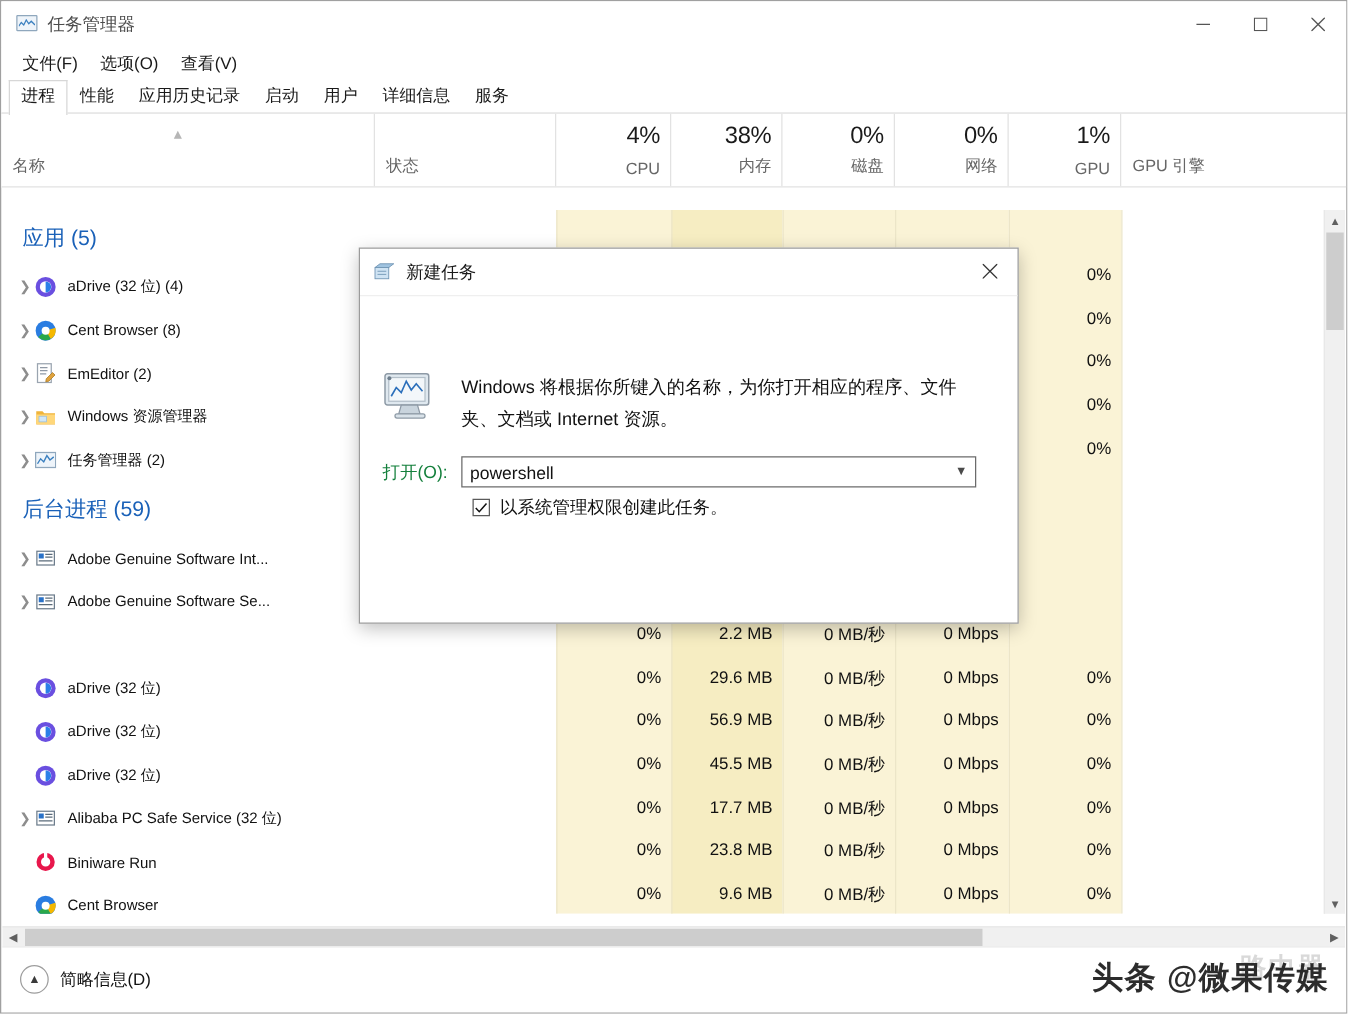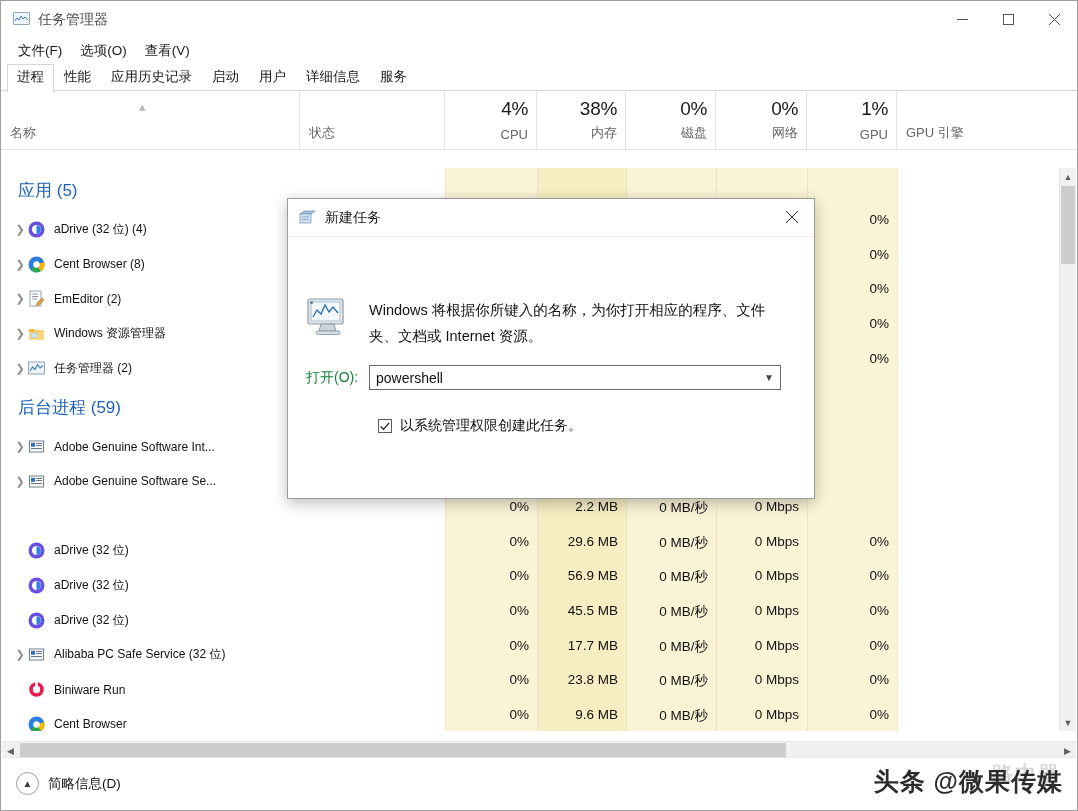--- a/index.html
+++ b/index.html
@@ -87,21 +87,21 @@
   .dlg-tb .di{width:17px;height:15px;margin-left:11px;margin-right:9px;position:relative;flex:none;}
   .dlg-tb .dt{font-size:14px;color:#1a1a1a;}
   .dlg-close{position:absolute;right:0;top:0;width:45px;height:36px;display:flex;align-items:center;justify-content:center;}
   .dlg-body{position:relative;height:199px;}
   .dlg-ill{position:absolute;left:16px;top:59px;width:48px;height:44px;}
   .dlg-msg{position:absolute;left:81px;top:60px;width:420px;font-size:14.5px;line-height:26px;color:#111;}
   .dlg-open-lbl{position:absolute;left:18px;top:132px;font-size:14px;color:#15803d;}
   .combo{position:absolute;left:81px;top:128px;width:412px;height:25px;border:1px solid #6b6b6b;background:#fff;box-sizing:border-box;display:flex;align-items:center;}
   .combo input{border:0;outline:0;flex:1;font-family:"Liberation Sans","DejaVu Sans",sans-serif;font-size:14px;color:#111;padding:0 6px;background:transparent;}
   .combo .carat{width:22px;text-align:center;color:#4a4a4a;font-size:10px;}
-  .chkrow{position:absolute;left:90px;top:160px;display:flex;align-items:center;margin-top:20px;}
+  .chkrow{position:absolute;left:90px;top:160px;display:flex;align-items:center;}
   .chk{width:14px;height:14px;border:1px solid #5a5a5a;background:#fff;margin-right:8px;display:flex;align-items:center;justify-content:center;box-sizing:border-box;}
   .chk svg{display:block;}
   .chklbl{font-size:14px;color:#111;}
   .dlg-foot{position:absolute;left:0;right:0;bottom:0;height:64px;background:#f0f0f0;border-top:1px solid #dfdfdf;display:flex;align-items:center;justify-content:flex-end;padding-right:18px;gap:12px;box-sizing:border-box;}
   .btn{min-width:108px;height:31px;background:#e1e1e1;border:1px solid #adadad;font-family:"Liberation Sans","DejaVu Sans",sans-serif;font-size:14px;color:#111;display:flex;align-items:center;justify-content:center;box-sizing:border-box;cursor:default;}
   .btn.default{border:2px solid #0078d7;}
 </style>
 </head>
 <body>
 

